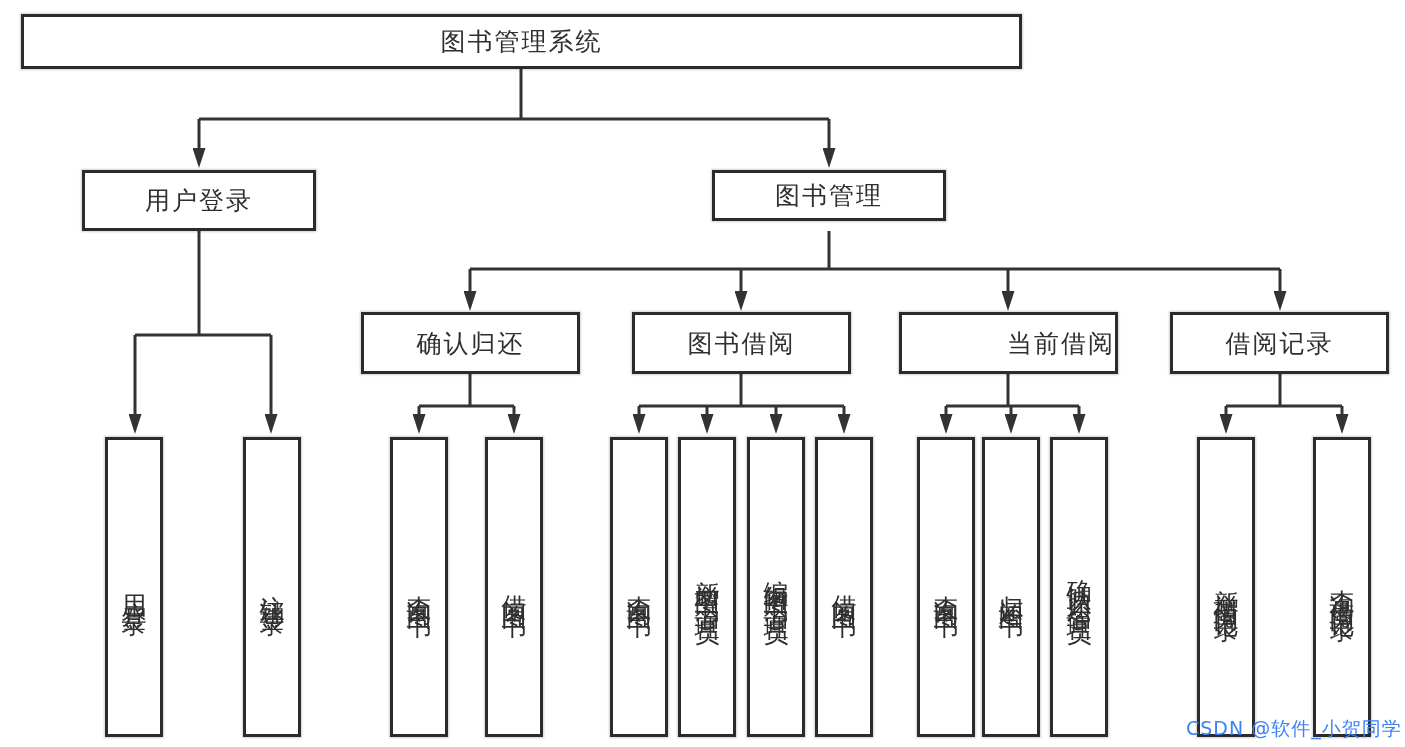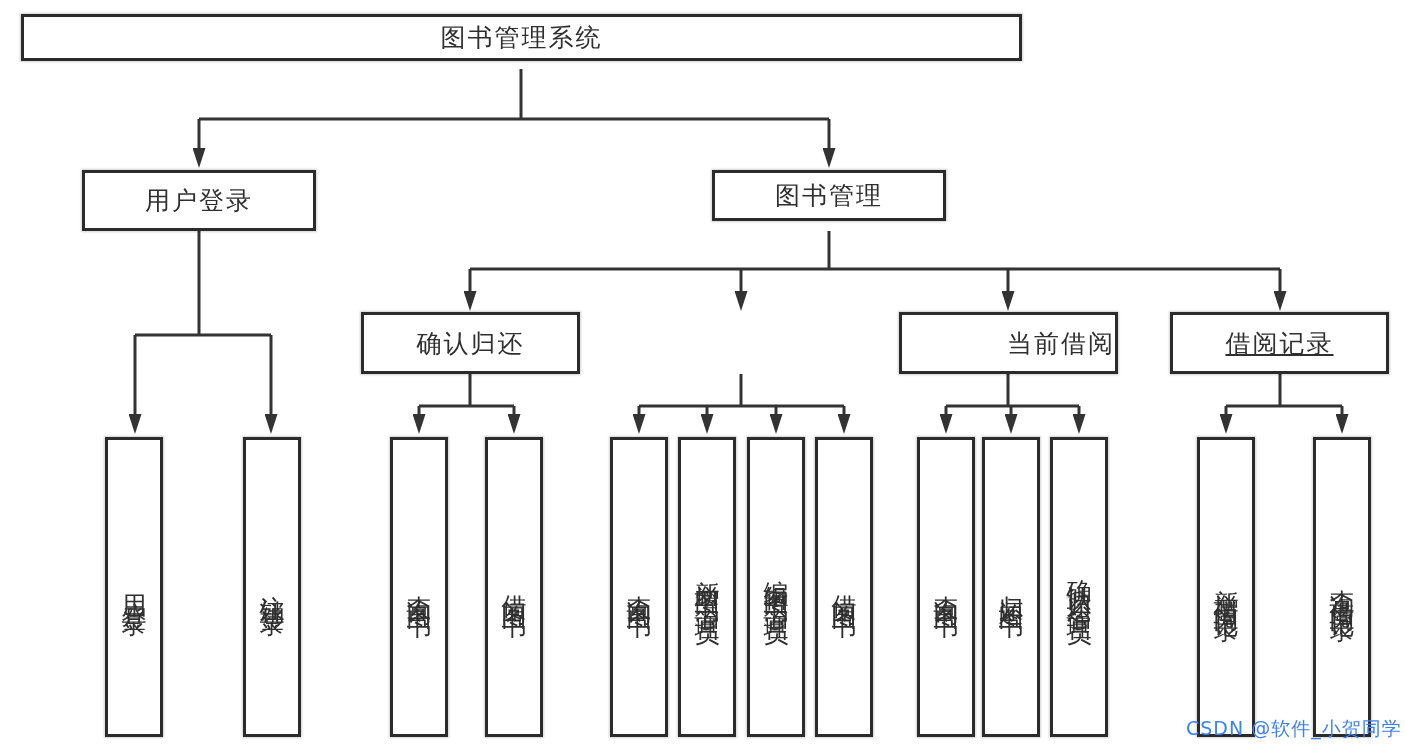--- a/index.html
+++ b/index.html
@@ -40,29 +40,29 @@
   }
   .leaf .v-label {
     writing-mode: vertical-rl;
     text-orientation: mixed;
     font-size: 25px;
     letter-spacing: 6px;
     line-height: 1;
     white-space: nowrap;
   }
   
-  .n-root  { left: 21px;   top: 14px;  width: 1001px; height: 47px; }
+  .n-root  { left: 21px;   top: 14px;  width: 1001px; height: 55px; }
   
   .n-l2a   { left: 82px;   top: 170px; width: 234px;  height: 61px; }
   .n-l2b   { left: 712px;  top: 170px; width: 234px;  height: 51px; }
   
   .n-l3a   { left: 361px;  top: 312px; width: 219px;  height: 62px; }
   .n-l3b   { left: 632px;  top: 312px; width: 219px;  height: 62px; }
   .n-l3c   { left: 899px;  top: 312px; width: 219px;  height: 62px; justify-content: flex-end; }
-  .n-l3d   { left: 1170px; top: 312px; width: 219px;  height: 62px; text-decoration: underline; }
+  .n-l3d   { left: 1170px; top: 312px; width: 219px;  height: 62px; }
   
   .leaf    { top: 437px; width: 58px; height: 300px; }
   .lf-01   { left: 105px;  }
   .lf-02   { left: 243px;  }
   .lf-03   { left: 390px;  }
   .lf-04   { left: 485px;  }
   .lf-05   { left: 610px;  }
   .lf-06   { left: 678px;  }
   .lf-07   { left: 747px;  }
   .lf-08   { left: 815px;  }
@@ -144,20 +144,23 @@
   <div class="box n-l2a">
     <span class="h-label">用户登录</span>
   </div>
   <div class="box n-l2b">
     <span class="h-label">图书管理</span>
   </div>
 
   <div class="box n-l3a">
     <span class="h-label">确认归还</span>
   </div>
+  <div class="box n-l3b">
+    <span class="h-label">图书借阅</span>
+  </div>
   <div class="box n-l3c">
     <span class="h-label">当前借阅</span>
   </div>
   <div class="box n-l3d">
     <span class="h-label">借阅记录</span>
   </div>
 
   <div class="box leaf lf-01">
     <span class="v-label">用户登录</span>
   </div>

